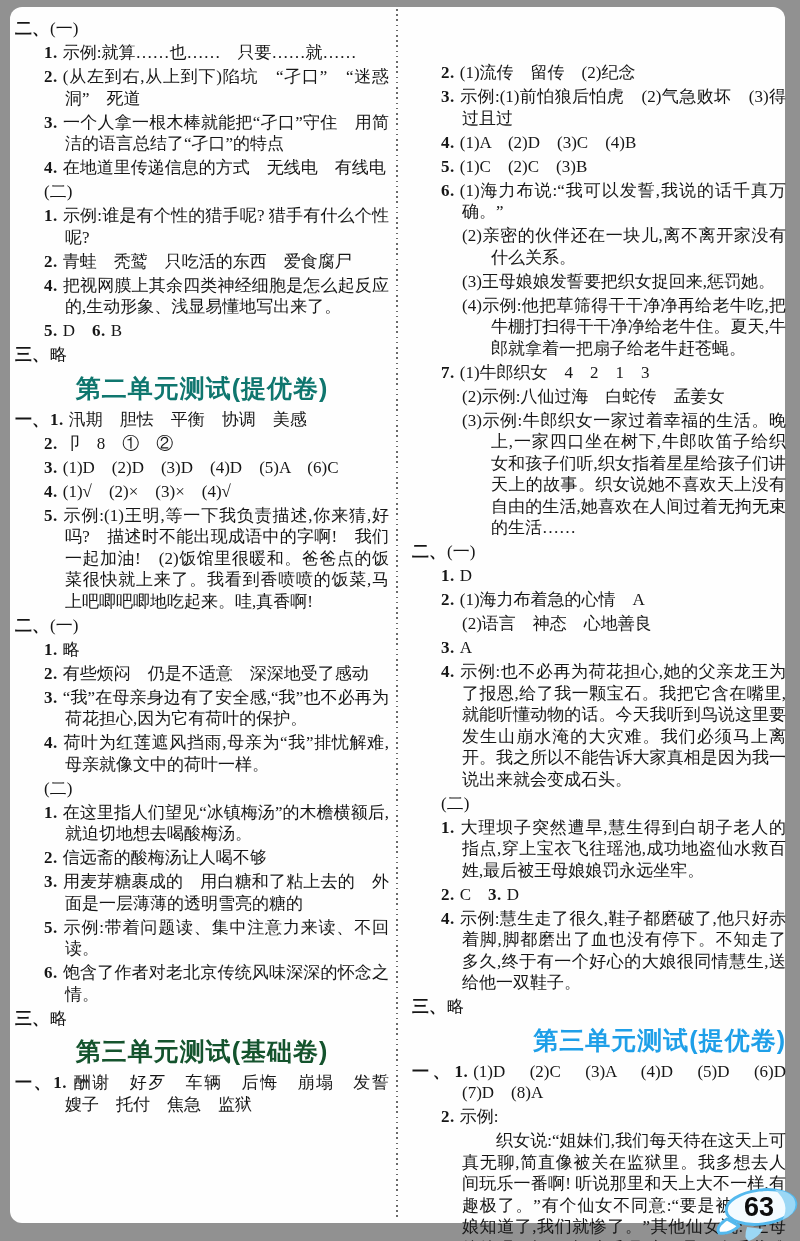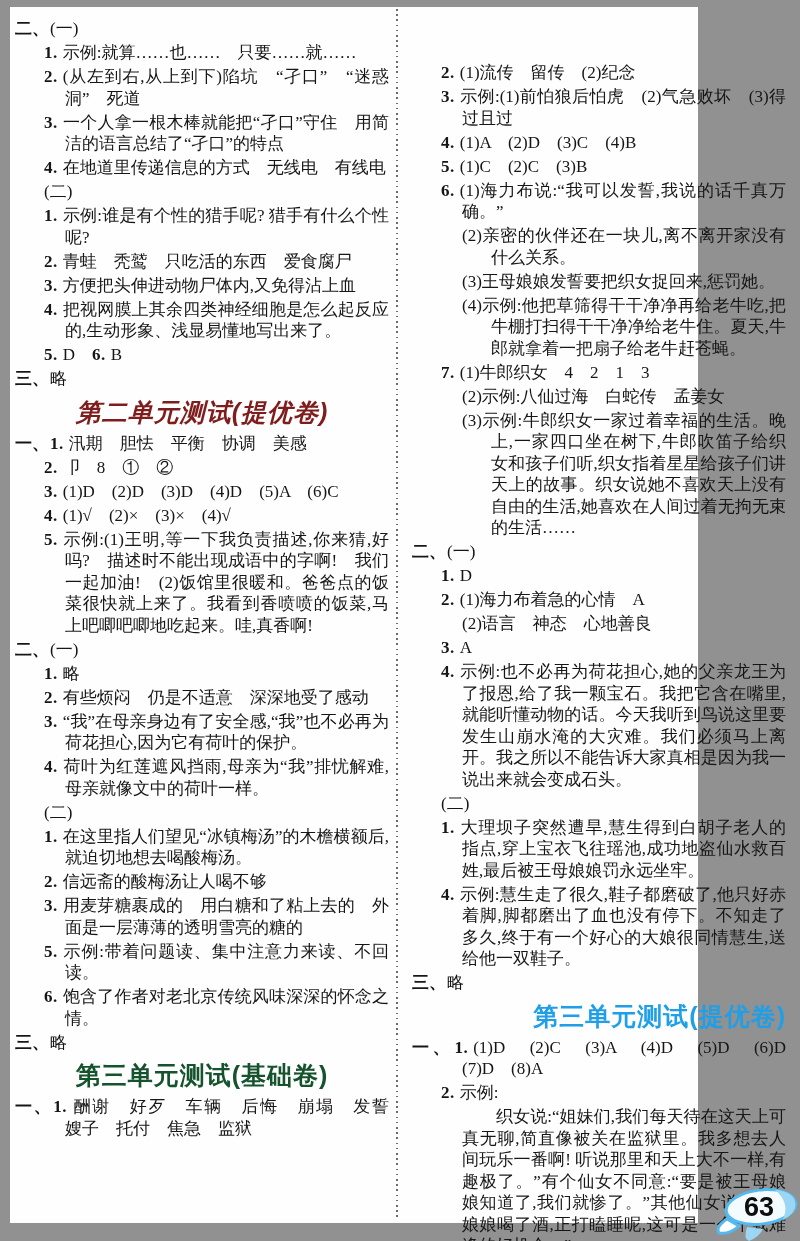--- a/index.html
+++ b/index.html
@@ -3,22 +3,23 @@
 <meta charset="utf-8">
 <style>
   html,body{margin:0;padding:0;}
   body{
     width:800px;height:1241px;position:relative;
     background:#919191;
     font-family:"Liberation Serif","DejaVu Serif",serif;
     overflow:hidden;
   }
   .page{
-    position:absolute;left:10px;top:7px;width:688px;height:1216px;
+    position:absolute;left:10px;top:7px;width:775px;height:1216px;
     background:#fefefe;
+    border-radius:12px;
   }
   .divider{
     position:absolute;left:386px;top:2px;bottom:2px;width:2px;
     background-image:repeating-linear-gradient(to bottom,#6a6a6a 0px,#6a6a6a 1.6px,transparent 1.6px,transparent 5.2px);
   }
   .col{
     position:absolute;top:11px;width:374px;
     font-size:17px;line-height:21.5px;color:#161616;
     text-align:justify;
   }
@@ -49,25 +50,24 @@
   <div class="divider"></div>
   <div class="col col-left" id="col-left">
       <p class="ps"><span class="mkz">二、</span><span class="tx">(一)</span></p>
       <p class="p1"><span class="mk">1.</span><span class="tx">示例:就算……也……　只要……就……</span></p>
       <p class="p1"><span class="mk">2.</span><span class="tx">(从左到右,从上到下)陷坑　“孑口”　“迷惑洞”　死道</span></p>
       <p class="p1"><span class="mk">3.</span><span class="tx">一个人拿一根木棒就能把“孑口”守住　用简洁的语言总结了“孑口”的特点</span></p>
       <p class="p1"><span class="mk">4.</span><span class="tx">在地道里传递信息的方式　无线电　有线电</span></p>
       <p class="p1"><span class="tx">(二)</span></p>
       <p class="p1"><span class="mk">1.</span><span class="tx">示例:谁是有个性的猎手呢? 猎手有什么个性呢?</span></p>
       <p class="p1"><span class="mk">2.</span><span class="tx">青蛙　秃鹫　只吃活的东西　爱食腐尸</span></p>
-      <p class="p1"><span class="mk">3.</span><span class="tx">方便把头伸进动物尸体内,又免得沾上血</span></p>
       <p class="p1"><span class="mk">4.</span><span class="tx">把视网膜上其余四类神经细胞是怎么起反应的,生动形象、浅显易懂地写出来了。</span></p>
       <p class="p1"><span class="mk">5.</span><span class="tx">D　</span><span class="mk">6.</span><span class="tx">B</span></p>
       <p class="ps"><span class="mkz">三、</span><span class="tx">略</span></p>
-      <p class="uh" style="color: #7f1d1d; font-style: italic;">第二单元测试(提优卷)</p>
+      <p class="uh" style="color: #0f766e;">第二单元测试(提优卷)</p>
       <p class="ps"><span class="mkz">一、</span><span class="mk">1.</span><span class="tx">汛期　胆怯　平衡　协调　美感</span></p>
       <p class="p1"><span class="mk">2.</span><span class="tx">卩　8　①　②</span></p>
       <p class="p1"><span class="mk">3.</span><span class="tx">(1)D　(2)D　(3)D　(4)D　(5)A　(6)C</span></p>
       <p class="p1"><span class="mk">4.</span><span class="tx">(1)√　(2)×　(3)×　(4)√</span></p>
       <p class="p1"><span class="mk">5.</span><span class="tx">示例:(1)王明,等一下我负责描述,你来猜,好吗?　描述时不能出现成语中的字啊!　我们一起加油!　(2)饭馆里很暖和。爸爸点的饭菜很快就上来了。我看到香喷喷的饭菜,马上吧唧吧唧地吃起来。哇,真香啊!</span></p>
       <p class="ps"><span class="mkz">二、</span><span class="tx">(一)</span></p>
       <p class="p1"><span class="mk">1.</span><span class="tx">略</span></p>
       <p class="p1"><span class="mk">2.</span><span class="tx">有些烦闷　仍是不适意　深深地受了感动</span></p>
       <p class="p1"><span class="mk">3.</span><span class="tx">“我”在母亲身边有了安全感,“我”也不必再为荷花担心,因为它有荷叶的保护。</span></p>
       <p class="p1"><span class="mk">4.</span><span class="tx">荷叶为红莲遮风挡雨,母亲为“我”排忧解难,母亲就像文中的荷叶一样。</span></p>
@@ -94,20 +94,21 @@
       <p class="p2"><span class="tx">(2)示例:八仙过海　白蛇传　孟姜女</span></p>
       <p class="p2"><span class="tx">(3)示例:牛郎织女一家过着幸福的生活。晚上,一家四口坐在树下,牛郎吹笛子给织女和孩子们听,织女指着星星给孩子们讲天上的故事。织女说她不喜欢天上没有自由的生活,她喜欢在人间过着无拘无束的生活……</span></p>
       <p class="ps"><span class="mkz">二、</span><span class="tx">(一)</span></p>
       <p class="p1"><span class="mk">1.</span><span class="tx">D</span></p>
       <p class="p1"><span class="mk">2.</span><span class="tx">(1)海力布着急的心情　A</span></p>
       <p class="p2"><span class="tx">(2)语言　神态　心地善良</span></p>
       <p class="p1"><span class="mk">3.</span><span class="tx">A</span></p>
       <p class="p1"><span class="mk">4.</span><span class="tx">示例:也不必再为荷花担心,她的父亲龙王为了报恩,给了我一颗宝石。我把它含在嘴里,就能听懂动物的话。今天我听到鸟说这里要发生山崩水淹的大灾难。我们必须马上离开。我之所以不能告诉大家真相是因为我一说出来就会变成石头。</span></p>
       <p class="p1"><span class="tx">(二)</span></p>
       <p class="p1"><span class="mk">1.</span><span class="tx">大理坝子突然遭旱,慧生得到白胡子老人的指点,穿上宝衣飞往瑶池,成功地盗仙水救百姓,最后被王母娘娘罚永远坐牢。</span></p>
+      <p class="p1"><span class="mk">2.</span><span class="tx">C　</span><span class="mk">3.</span><span class="tx">D</span></p>
       <p class="p1"><span class="mk">4.</span><span class="tx">示例:慧生走了很久,鞋子都磨破了,他只好赤着脚,脚都磨出了血也没有停下。不知走了多久,终于有一个好心的大娘很同情慧生,送给他一双鞋子。</span></p>
       <p class="ps"><span class="mkz">三、</span><span class="tx">略</span></p>
       <p class="uh" style="color: rgb(30, 159, 232); text-align: right;">第三单元测试(提优卷)</p>
       <p class="ps"><span class="mkz">一、</span><span class="mk">1.</span><span class="tx">(1)D　(2)C　(3)A　(4)D　(5)D　(6)D　(7)D　(8)A</span></p>
       <p class="p1"><span class="mk">2.</span><span class="tx">示例:</span></p>
       <p class="pi"><span class="tx">织女说:“姐妹们,我们每天待在这天上可真无聊,简直像被关在监狱里。我多想去人间玩乐一番啊! 听说那里和天上大不一样,有趣极了。”有个仙女不同意:“要是被王母娘娘知道了,我们就惨了。”其他仙女说:“王母娘娘喝了酒,正打瞌睡呢,这可是一个千载难逢的好机会。”</span></p>
     </div>
 
   <div class="badge">
     <svg width="92" height="64" viewBox="0 0 92 64">

